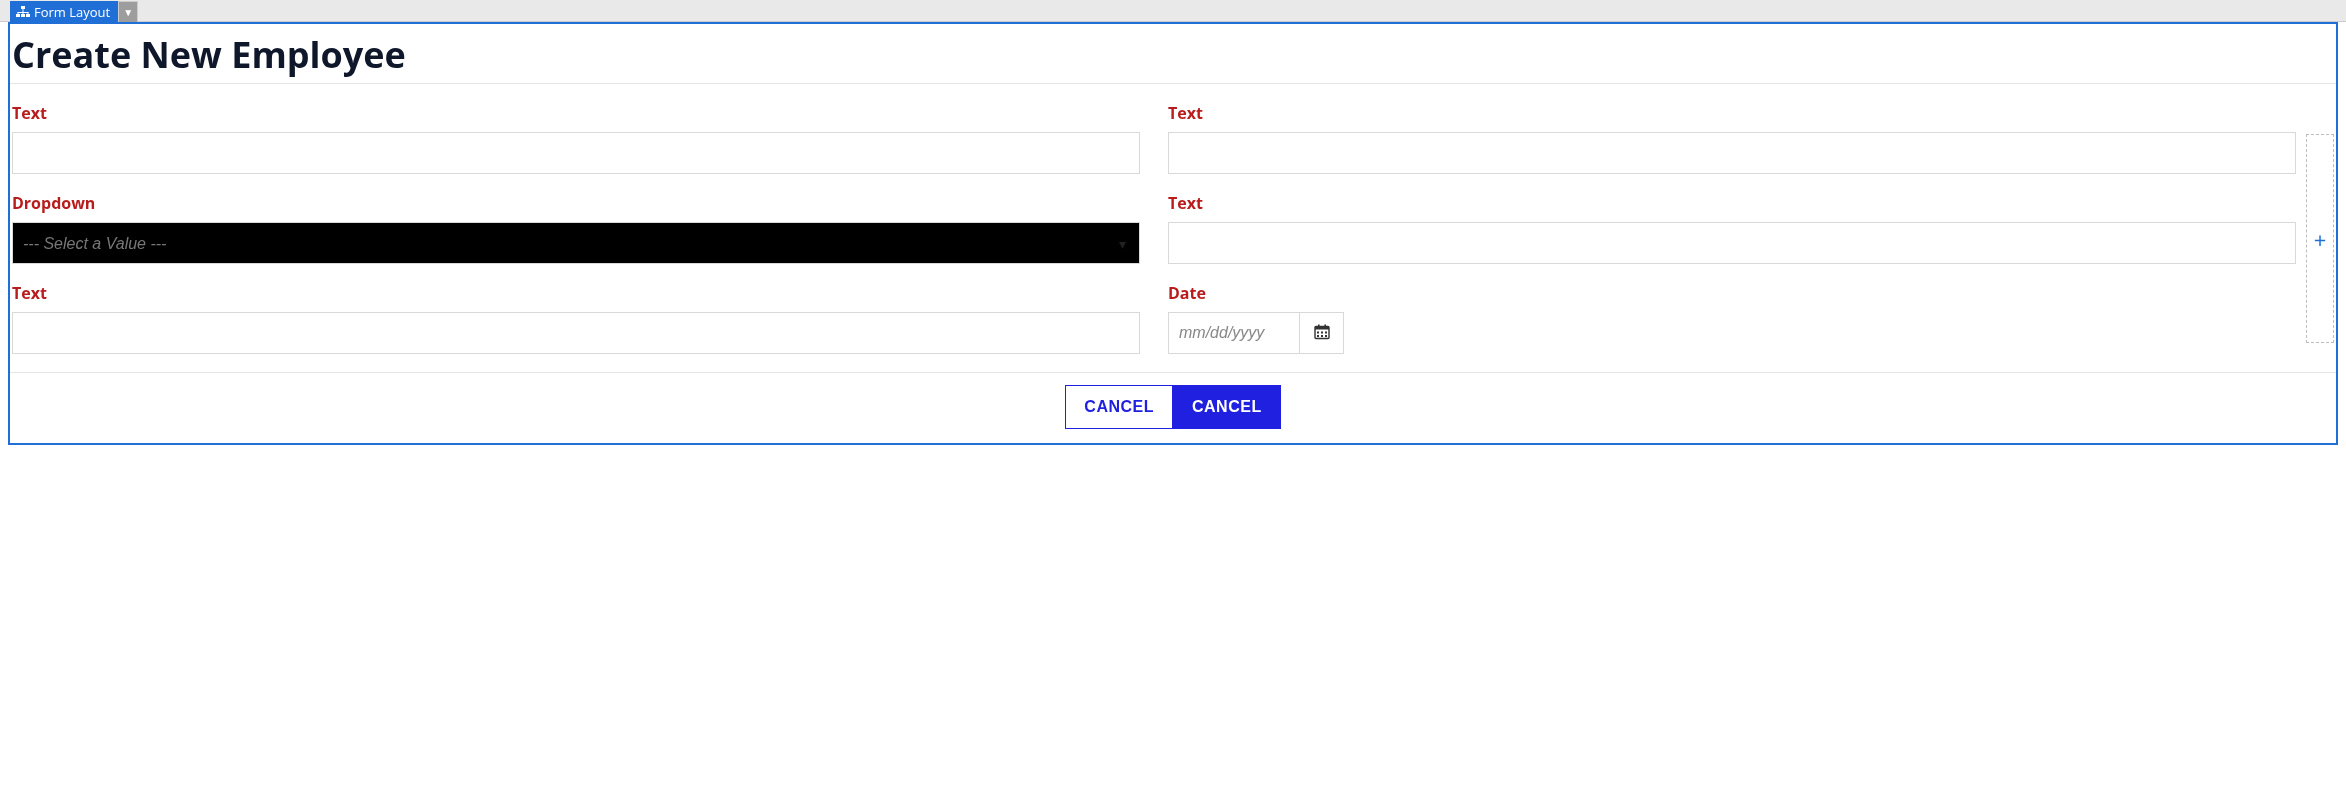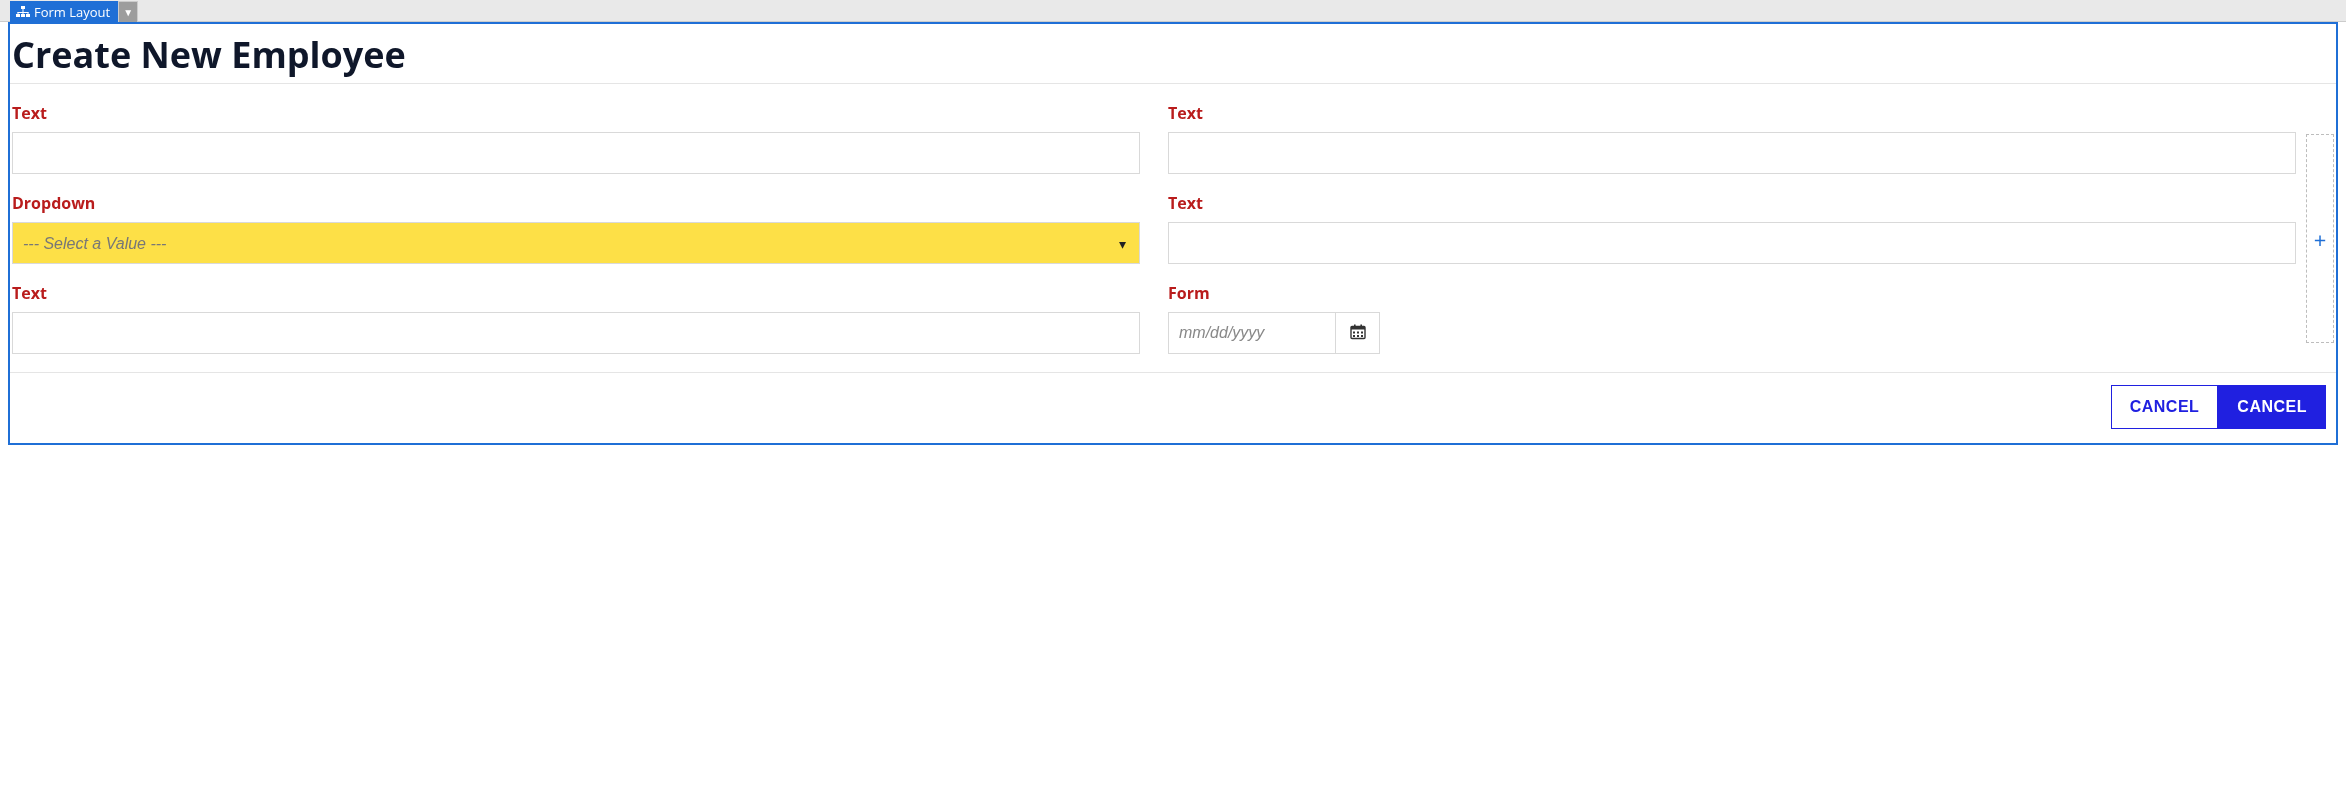--- a/index.html
+++ b/index.html
@@ -87,59 +87,59 @@
     background: #fff;
     font-size: 16px;
     padding: 0 10px;
     color: #333;
   }
   .select-wrap {
     position: relative;
   }
   .select-input {
     appearance: none;
-    background: #fde047;
+    background: #000000;
     font-style: italic;
     color: #777;
     padding-right: 34px;
   }
   .select-wrap::after {
     content: "▾";
     position: absolute;
     right: 14px;
     top: 50%;
     transform: translateY(-50%);
     font-size: 14px;
     color: #222;
     pointer-events: none;
   }
   .date-group {
     display: flex;
-    width: 212px;
+    width: 176px;
   }
   .date-input {
     flex: 1;
     font-style: italic;
     color: #777;
   }
   .date-input::placeholder { color: #888; font-style: italic; }
   .date-btn {
     width: 44px;
     height: 42px;
     border: 1px solid #d9d9d9;
     border-left: none;
     background: #fff;
     display: inline-flex;
     align-items: center;
     justify-content: center;
     color: #333;
   }
   .actions {
     display: flex;
-    justify-content: flex-end;
+    justify-content: center;
     padding: 12px 10px 0 10px;
   }
   .btn {
     font-size: 16px;
     font-weight: 600;
     letter-spacing: 0.5px;
     padding: 12px 18px;
     cursor: pointer;
     border: 1px solid transparent;
   }
@@ -224,21 +224,21 @@
           <label class="field-label">Text</label>
           <input type="text" class="text-input" style="">
         </div>
 
         <div>
           <label class="field-label">Text</label>
           <input type="text" class="text-input" style="">
         </div>
 
         <div>
-          <label class="field-label">Form</label>
+          <label class="field-label">Date</label>
           <div class="date-group">
             <input type="text" class="date-input" placeholder="mm/dd/yyyy" style="">
             <button class="date-btn" type="button" aria-label="open calendar">
               <span>
                 <svg width="16" height="16" viewBox="0 0 16 16" fill="none">
                   <rect x="1" y="2.5" width="14" height="12" rx="1" stroke="#333" stroke-width="1.4"></rect>
                   <rect x="1" y="2.5" width="14" height="3" fill="#333"></rect>
                   <rect x="4" y="0.5" width="1.6" height="3" fill="#333"></rect>
                   <rect x="10.4" y="0.5" width="1.6" height="3" fill="#333"></rect>
                   <rect x="3" y="7.5" width="2" height="2" fill="#333"></rect>

